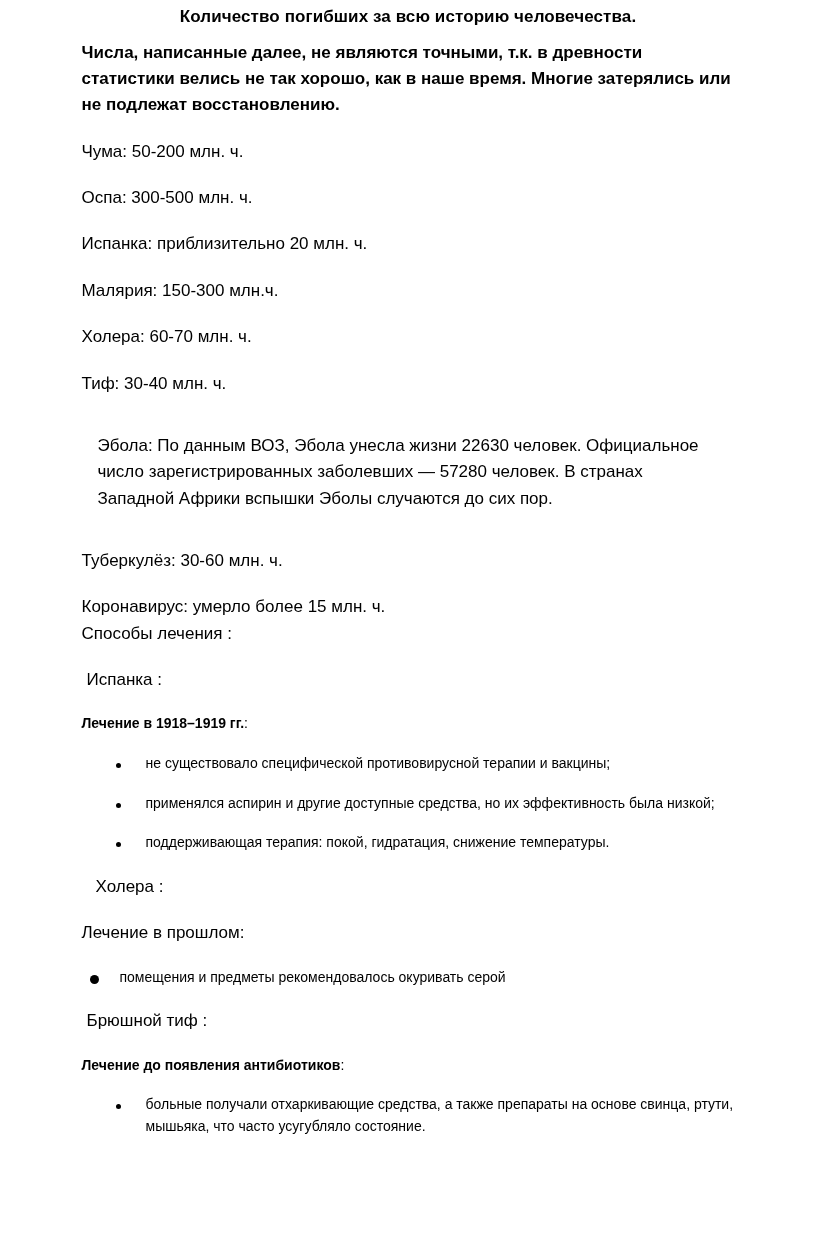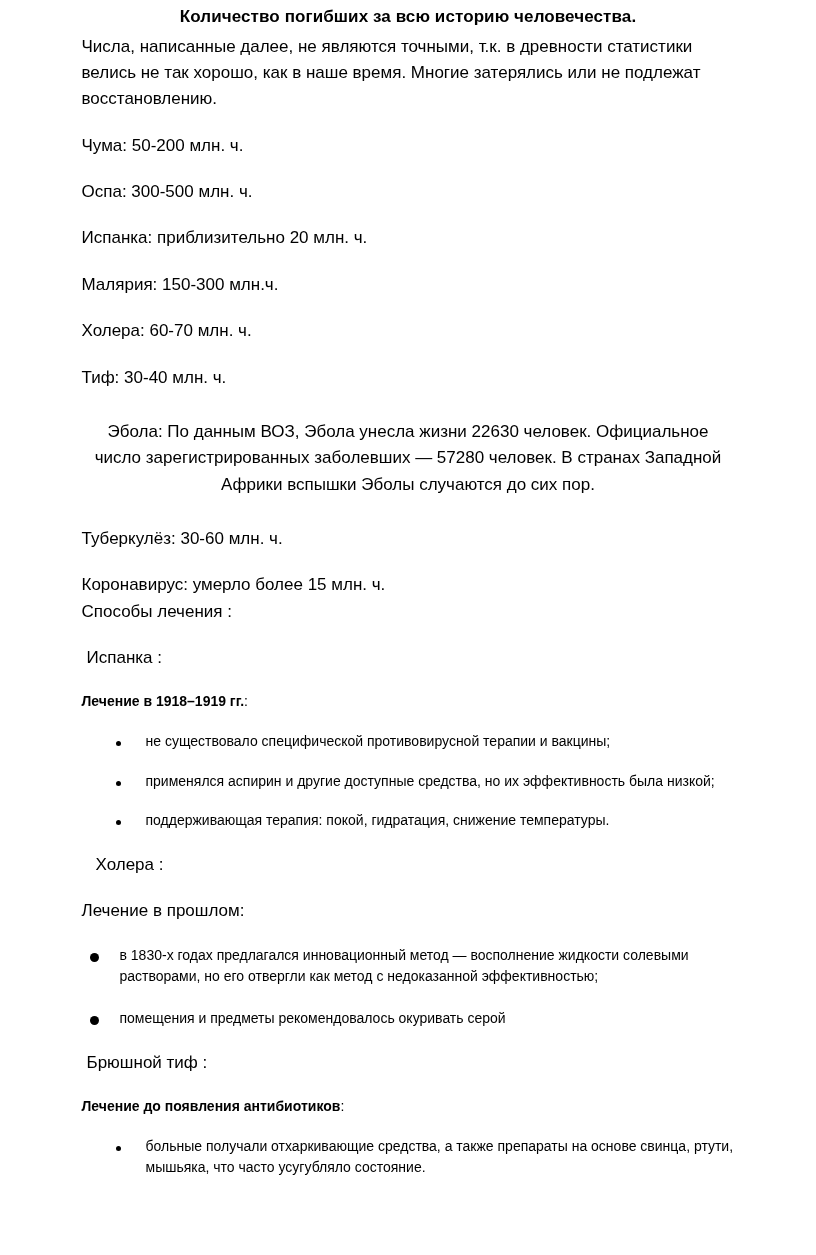--- a/index.html
+++ b/index.html
@@ -33,38 +33,38 @@
   }
 
   .para {
     font-size: 17px;
     line-height: 1.55;
     margin: 0;
   }
 
   
   .intro {
-    margin-top: 6px;
+    margin-top: 12px;
     margin-bottom: 0;
+    font-weight: bold;
   }
 
   
   .stat-line {
     font-size: 17px;
     line-height: 1.55;
     margin: 0;
     padding-top: 20px;
   }
 
   .ebola-para {
     font-size: 17px;
     line-height: 1.55;
-    margin: 8px;
+    margin: 16px;
     padding-top: 20px;
-    text-align: center;
   }
 
   
   .tight {
     padding-top: 0;
   }
 
   .heading-bold {
     font-size: 14px;
     line-height: 1.55;
@@ -159,21 +159,20 @@
       <li><span class="marker"></span><span>не существовало специфической противовирусной терапии и вакцины;</span></li>
       <li><span class="marker"></span><span>применялся аспирин и другие доступные средства, но их эффективность была низкой;</span></li>
       <li><span class="marker"></span><span>поддерживающая терапия: покой, гидратация, снижение температуры.</span></li>
     </ul>
   </div>
 
   <div>
     <p class="stat-line indent-md">Холера :</p>
     <p class="stat-line"><span>Лечение в прошлом:</span><span class="plain"></span></p>
     <ul class="bullets big">
-      <li><span class="marker"></span><span>в 1830-х годах предлагался инновационный метод — восполнение жидкости солевыми растворами, но его отвергли как метод с недоказанной эффективностью;</span></li>
       <li><span class="marker"></span><span>помещения и предметы рекомендовалось окуривать серой</span></li>
     </ul>
   </div>
 
   <div>
     <p class="stat-line indent-sm">Брюшной тиф :</p>
     <p class="heading-bold"><span>Лечение до появления антибиотиков</span><span class="plain">:</span></p>
     <ul class="bullets">
       <li><span class="marker"></span><span>больные получали отхаркивающие средства, а также препараты на основе свинца, ртути, мышьяка, что часто усугубляло состояние.</span></li>
     </ul>

